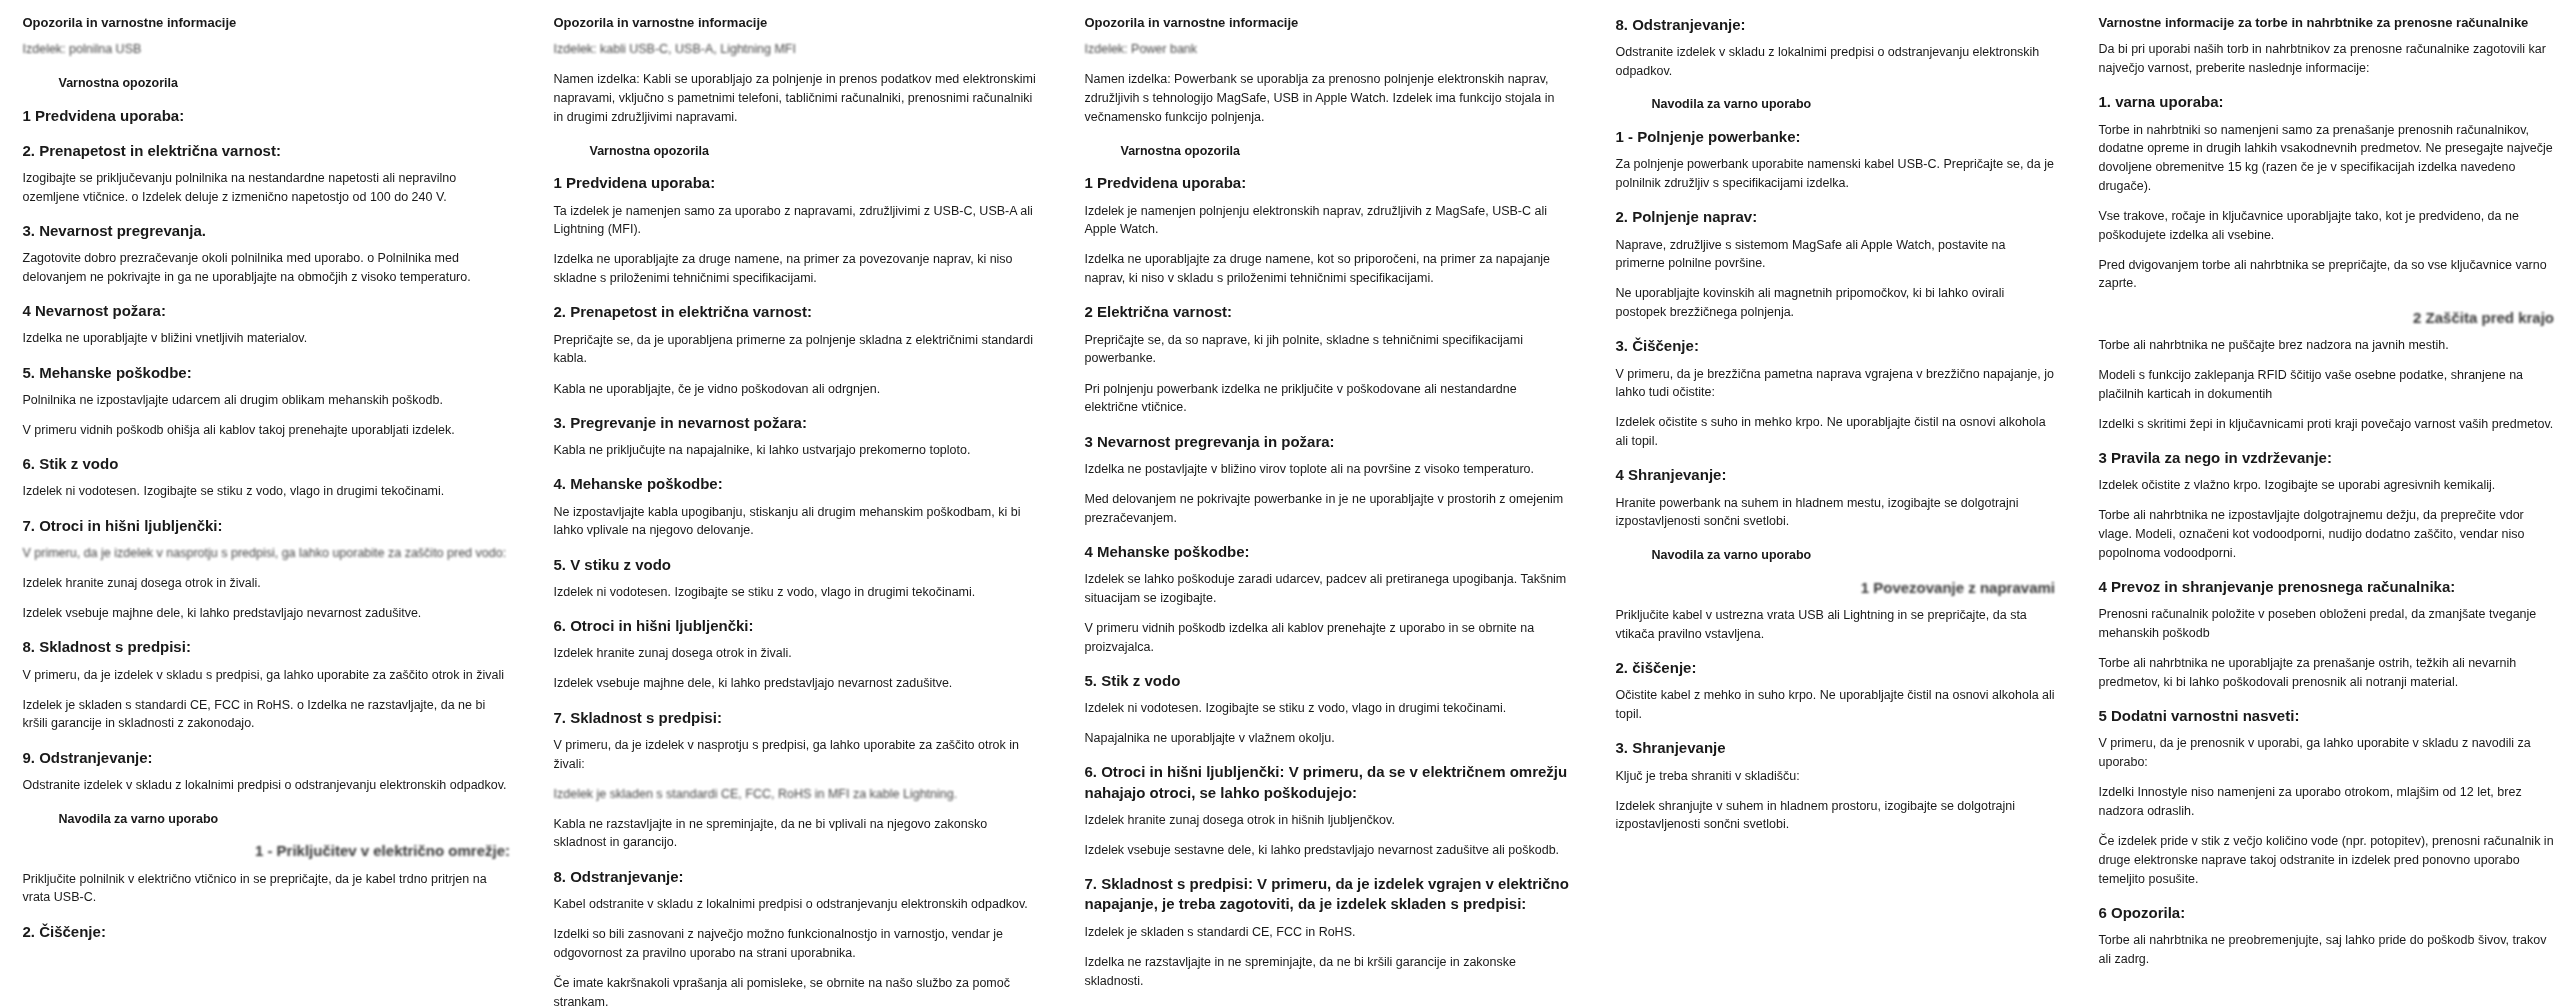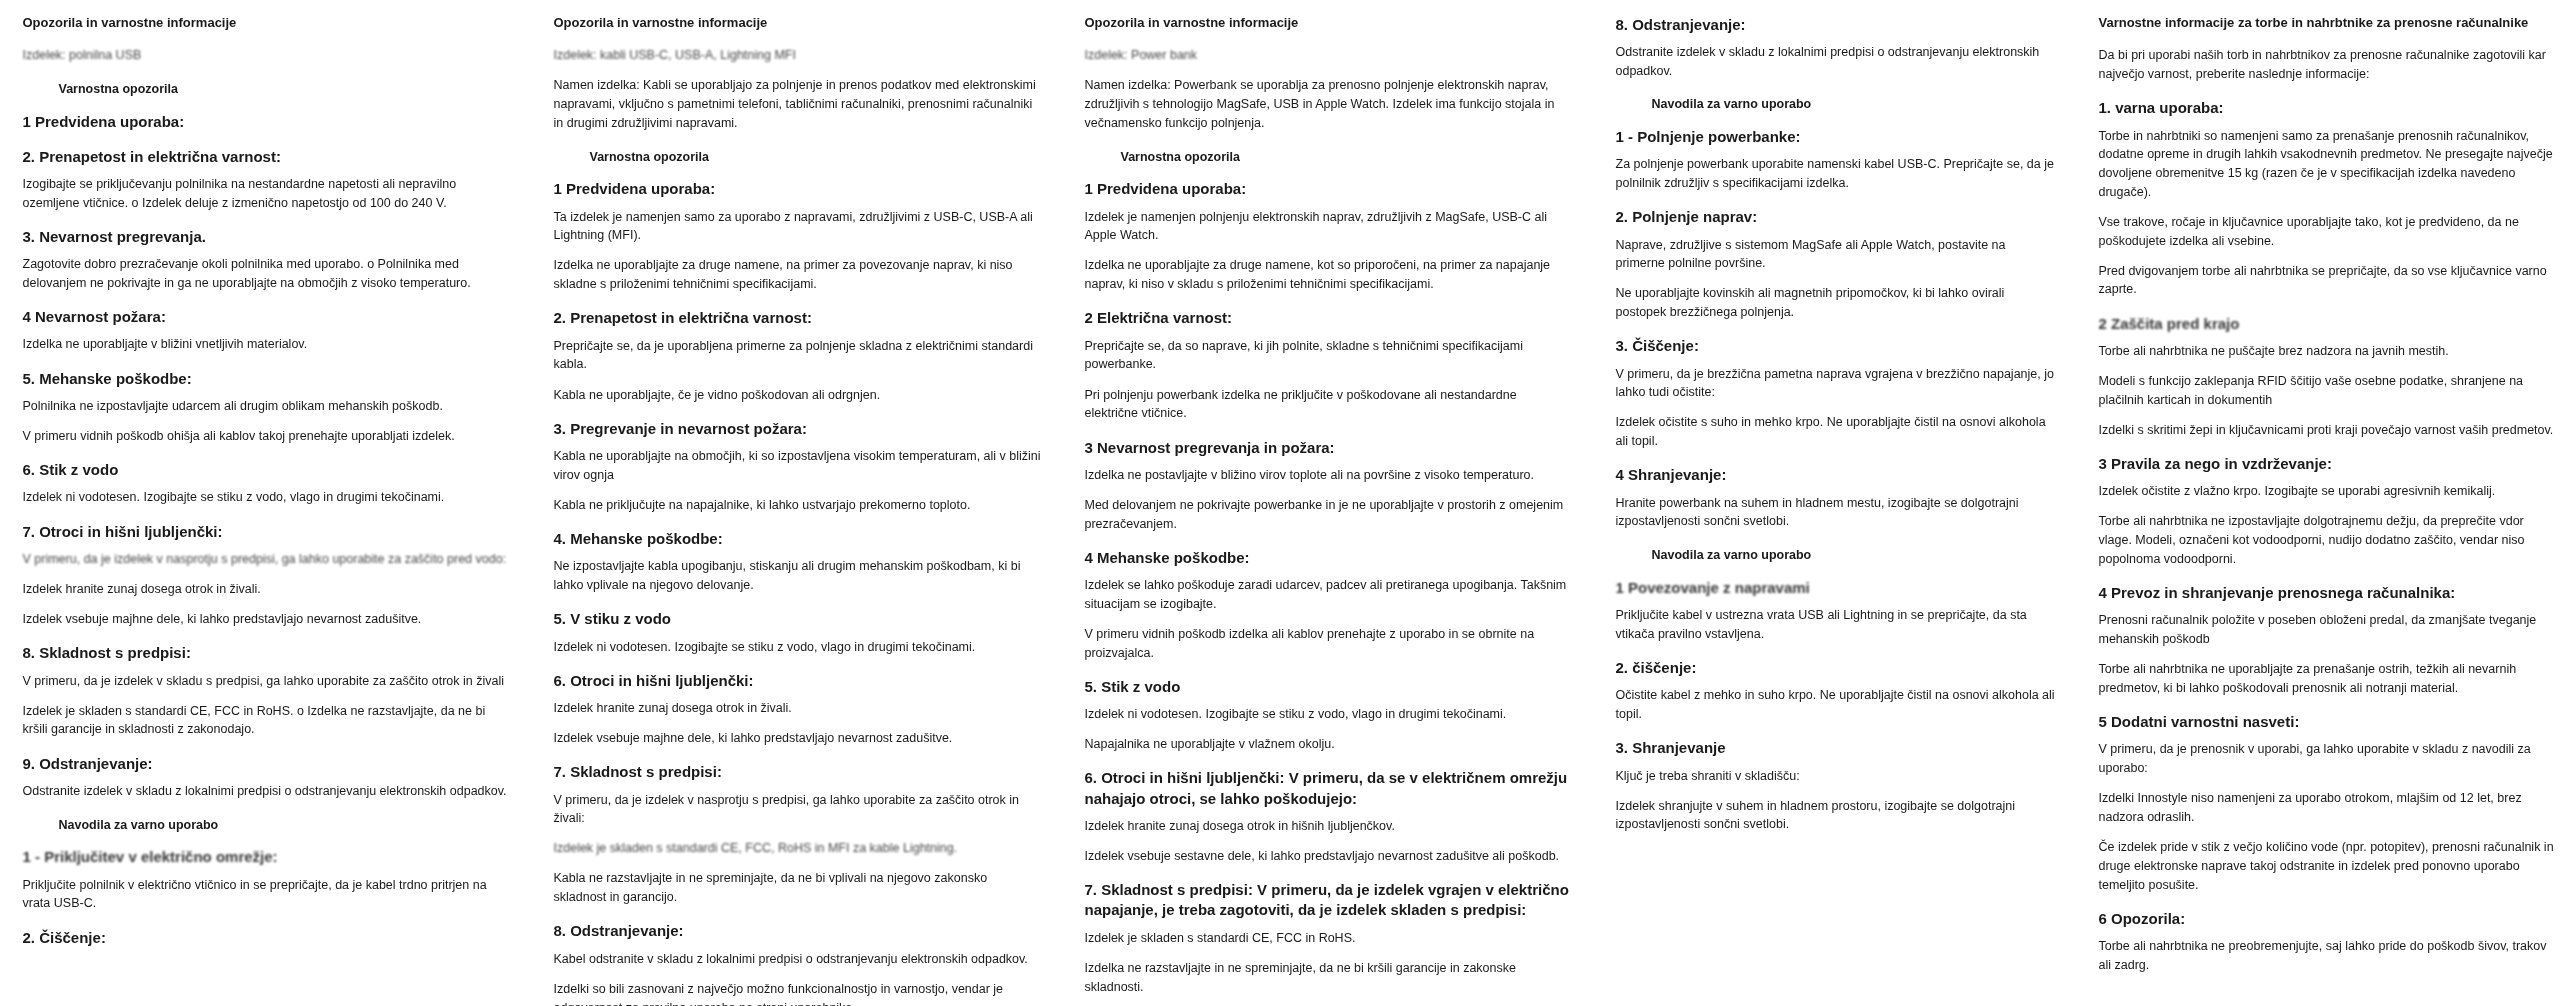--- a/index.html
+++ b/index.html
@@ -31,21 +31,21 @@
   }
   .col-1 { width: 531px; }
   .col-2 { width: 531px; }
   .col-3 { width: 531px; }
   .col-4 { width: 483px; }
   .col-5 { width: 499px; }
 
   .col h2 {
     font-size: 13px;
     font-weight: bold;
-    margin: 0 0 15px 0;
+    margin: 0 0 9px 0;
     line-height: 1.3;
   }
   .col h3 {
     font-size: 12.5px;
     font-weight: bold;
     margin: 16px 0 9.7px 0;
     line-height: 1.3;
     padding-left: 36px;
   }
   .col h4 {
@@ -62,20 +62,21 @@
     margin: 0 0 11.3px 0;
     line-height: 1.5;
   }
   .blur {
     filter: blur(1.3px);
     opacity: 0.82;
   }
   .blur-soft {
     filter: blur(0.9px);
     opacity: 0.88;
+    text-align: right;
   }
 </style>
 </head>
 <body>
 
 <div class="page">
 
   <div class="col col-1">
     <h2>Opozorila in varnostne informacije</h2>
     <p class="lead blur">Izdelek: polnilna USB</p>
@@ -128,21 +129,20 @@
 
     <h4>1 Predvidena uporaba:</h4>
     <p>Ta izdelek je namenjen samo za uporabo z napravami, združljivimi z USB-C, USB-A ali Lightning (MFI).</p>
     <p>Izdelka ne uporabljajte za druge namene, na primer za povezovanje naprav, ki niso skladne s priloženimi tehničnimi specifikacijami.</p>
 
     <h4>2. Prenapetost in električna varnost:</h4>
     <p>Prepričajte se, da je uporabljena primerne za polnjenje skladna z električnimi standardi kabla.</p>
     <p>Kabla ne uporabljajte, če je vidno poškodovan ali odrgnjen.</p>
 
     <h4>3. Pregrevanje in nevarnost požara:</h4>
-    <p>Kabla ne uporabljajte na območjih, ki so izpostavljena visokim temperaturam, ali v bližini virov ognja</p>
     <p>Kabla ne priključujte na napajalnike, ki lahko ustvarjajo prekomerno toploto.</p>
 
     <h4>4. Mehanske poškodbe:</h4>
     <p>Ne izpostavljajte kabla upogibanju, stiskanju ali drugim mehanskim poškodbam, ki bi lahko vplivale na njegovo delovanje.</p>
 
     <h4>5. V stiku z vodo</h4>
     <p>Izdelek ni vodotesen. Izogibajte se stiku z vodo, vlago in drugimi tekočinami.</p>
 
     <h4>6. Otroci in hišni ljubljenčki:</h4>
     <p>Izdelek hranite zunaj dosega otrok in živali.</p>

